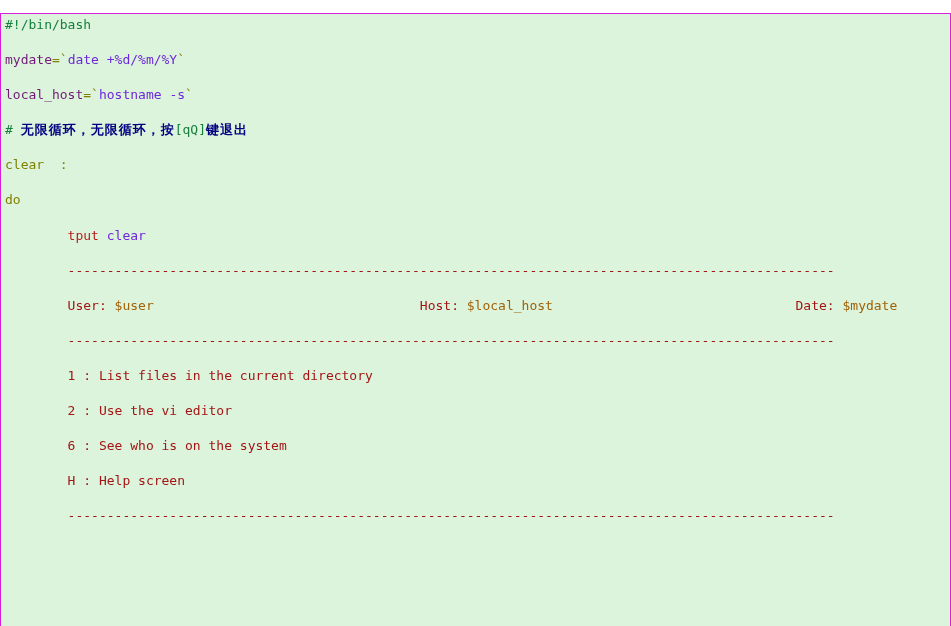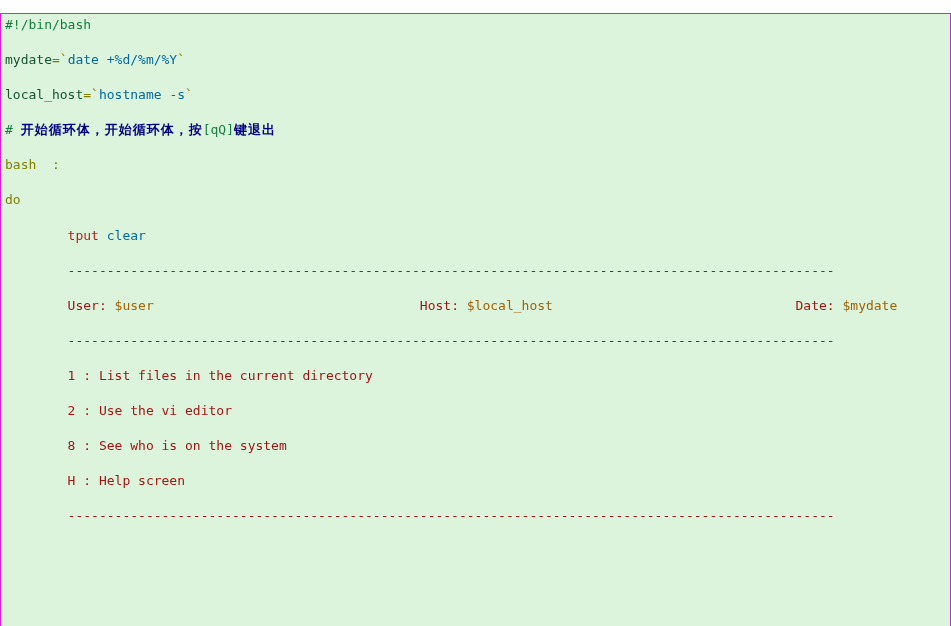--- a/index.html
+++ b/index.html
@@ -17,44 +17,44 @@
     border: 1px solid #d81fd8;
     background: #dcf4dc;
     padding: 2px 4px;
     white-space: pre;
     overflow: hidden;
   }
   .line { display: block; }
   
   .c-comment   { color: #15803d; }
   .c-keyword   { color: #808000; }
-  .c-cmd       { color: #0369a1; margin-top: 24px; }
-  .c-var       { color: #14532d; }
+  .c-cmd       { color: #6d28d9; margin-top: 24px; }
+  .c-var       { color: #701a75; }
   .c-text      { color: #a31515; }
   .c-black     { color: #b91c1c; }
   .c-blue      { color: #a16207; }
   .c-cjk       { color: #000080; font-weight: bold; letter-spacing: 1px;}
   .c-op        { color: #808000; }
 </style>
 </head>
 <body>
 
 <pre class="code-frame"><span class="line"><span class="c-comment">#!/bin/bash</span></span>
 <span class="line"><span class="c-var">mydate</span><span class="c-op">=</span><span class="c-op">`</span><span class="c-cmd">date +%d/%m/%Y</span><span class="c-op">`</span></span>
 <span class="line"><span class="c-var">local_host</span><span class="c-op">=</span><span class="c-op">`</span><span class="c-cmd">hostname -s</span><span class="c-op">`</span></span>
-<span class="line"><span class="c-comment"># </span><span class="c-cjk">开始循环体，开始循环体，按</span><span class="c-comment">[qQ]</span><span class="c-cjk">键退出</span></span>
-<span class="line"><span class="c-keyword">bash  :</span></span>
+<span class="line"><span class="c-comment"># </span><span class="c-cjk">无限循环，无限循环，按</span><span class="c-comment">[qQ]</span><span class="c-cjk">键退出</span></span>
+<span class="line"><span class="c-keyword">clear  :</span></span>
 <span class="line"><span class="c-keyword">do</span></span>
 <span class="line"><span class="c-black">        tput </span><span class="c-cmd">clear</span></span>
 <span class="line"><span class="c-text">        --------------------------------------------------------------------------------------------------</span></span>
 <span class="line"><span class="c-text">        User: </span><span class="c-blue">$user</span><span class="c-text">                                  Host: </span><span class="c-blue">$local_host</span><span class="c-text">                               Date: </span><span class="c-blue">$mydate</span></span>
 <span class="line"><span class="c-text">        --------------------------------------------------------------------------------------------------</span></span>
 <span class="line"><span class="c-text">        1 : List files in the current directory</span></span>
 <span class="line"><span class="c-text">        2 : Use the vi editor</span></span>
-<span class="line"><span class="c-text">        8 : See who is on the system</span></span>
+<span class="line"><span class="c-text">        6 : See who is on the system</span></span>
 <span class="line"><span class="c-text">        H : Help screen</span></span>
 <span class="line"><span class="c-text">        --------------------------------------------------------------------------------------------------</span></span>
 
 
 
 
 
 
 
 

